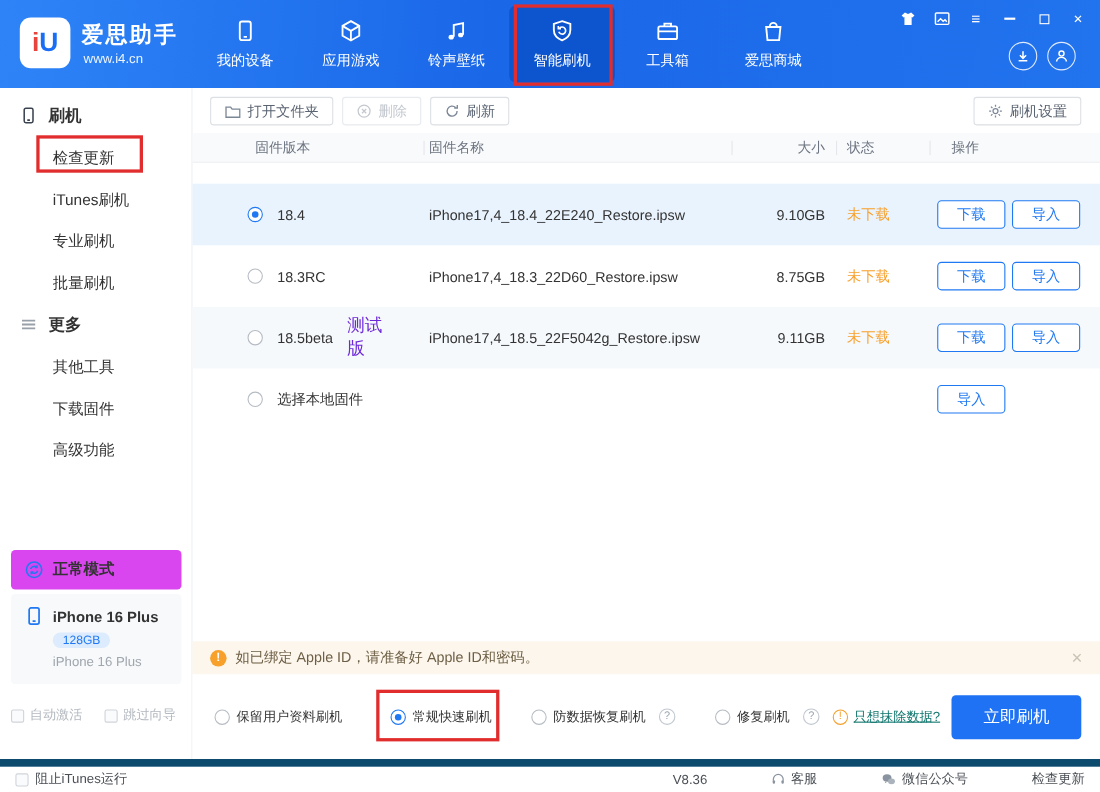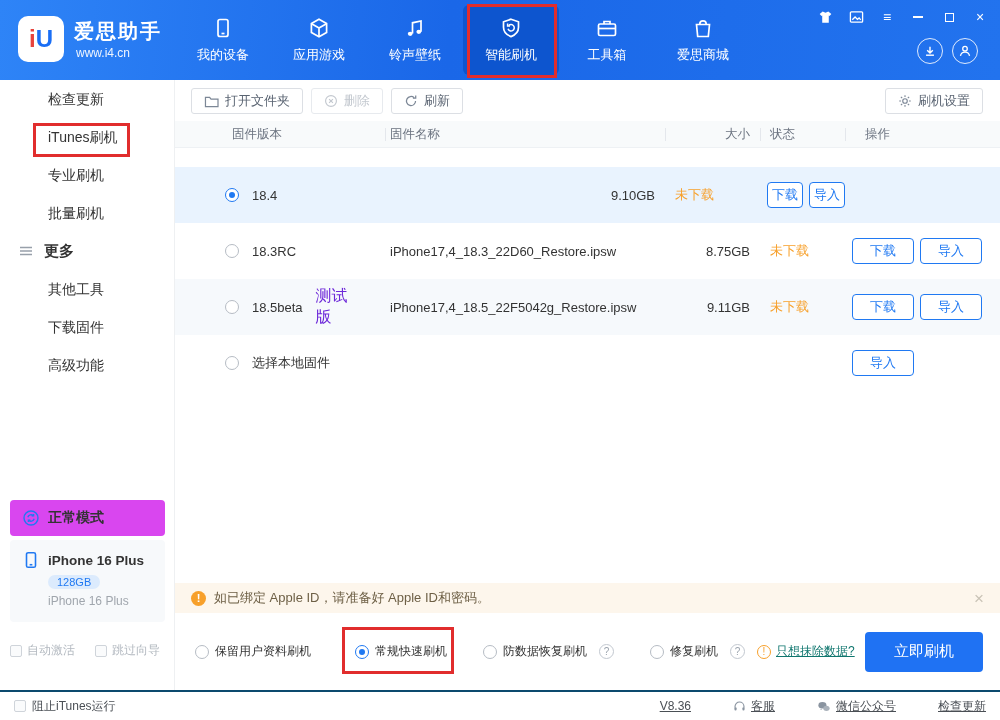--- a/index.html
+++ b/index.html
@@ -134,25 +134,25 @@
   .erase-link { color:#0f766e; text-decoration:underline; font-size:12px; cursor:pointer; }
   .flash-btn {
     margin-left:auto; margin-right:17px; width:118px; height:40px;
     background:#1f72f3; color:#ffffff; font-size:15px; border:none; border-radius:4px; cursor:pointer;
     font-family:"Liberation Sans",sans-serif;
   }
 
   
   .footer {
     position:absolute; left:0; top:690px; width:1000px; height:30px;
-    background:#fff; border-top:2px solid #0c4a6e;
+    background:#fff; border-top:7px solid #0c4a6e;
     display:flex; align-items:center; font-size:12px; color:#4a4f55; padding:0 14px;
   }
   .footer-left { display:flex; align-items:center; gap:6px; cursor:pointer; }
-  .footer-right { margin-left:auto; display:flex; align-items:center; gap:42px;text-decoration:underline; }
+  .footer-right { margin-left:auto; display:flex; align-items:center; gap:58px; }
   .f-item { display:flex; align-items:center; gap:5px; cursor:pointer; }
   .f-static { cursor:default; }
 
   
   .anno { position:absolute; border:3px solid #e12d2d; pointer-events:none; }
   #anno-nav  { left:467px; top:4px;   width:90px;  height:74px; }
   #anno-side { left:33px;  top:123px; width:97px;  height:34px; }
   #anno-opt  { left:342px; top:627px; width:112px; height:47px; }
 </style>
 </head>
@@ -256,20 +256,29 @@
   </div>
   <div class="circle-btn" id="user-btn">
     <svg width="14" height="14" viewBox="0 0 16 16" fill="none" stroke="#fff" stroke-width="1.5">
         <circle cx="8" cy="5.4" r="2.6"></circle>
         <path d="M2.8 13.6a5.3 5.3 0 0 1 10.4 0"></path>
       </svg>
   </div>
 </div>
 
 <div class="sidebar">
+  <div class="side-section first">
+    <span>
+      <svg width="16" height="16" viewBox="0 0 16 16" fill="none" stroke="#3a4350" stroke-width="1.4">
+          <rect x="4" y="1.5" width="8" height="13" rx="1.5"></rect>
+          <line x1="6.8" y1="12.2" x2="9.2" y2="12.2"></line>
+        </svg>
+    </span>
+    <span>刷机</span>
+  </div>
   <div class="side-item">检查更新</div>
   <div class="side-item">iTunes刷机</div>
   <div class="side-item">专业刷机</div>
   <div class="side-item">批量刷机</div>
 
   <div class="side-section">
     <span>
       <svg width="16" height="16" viewBox="0 0 16 16" stroke="#98a0aa" stroke-width="1.6">
           <path d="M2 4.5h12M2 8h12M2 11.5h12"></path>
         </svg>
@@ -364,20 +373,21 @@
     <div class="th th-size">大小</div>
     <div class="th th-status">状态</div>
     <div class="th th-action">操作</div>
   </div>
 
   <div class="tgrid trow row-selected">
     <div class="cell-version">
       <span class="radio checked"></span>
       <span>18.4</span>
     </div>
+    <div class="cell-name">iPhone17,4_18.4_22E240_Restore.ipsw</div>
     <div class="cell-size">9.10GB</div>
     <div class="cell-status">未下载</div>
     <div class="cell-action">
       <button class="abtn">下载</button>
       <button class="abtn">导入</button>
     </div>
   </div>
 
   <div class="tgrid trow">
     <div class="cell-version">

